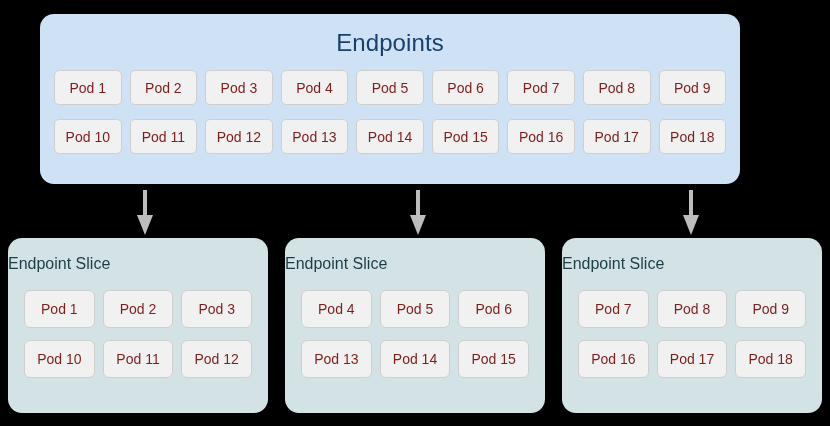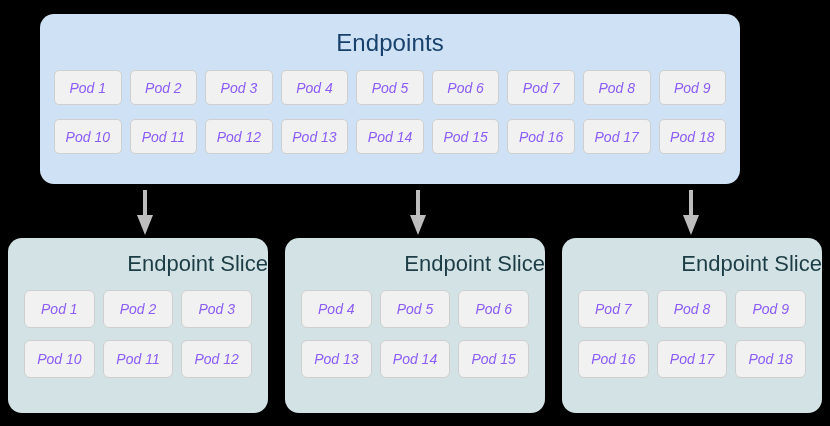--- a/index.html
+++ b/index.html
@@ -62,23 +62,22 @@
   .pod {
     flex: 1 1 0;
     height: 35px;
     background: #f1f1f1;
     border: 1px solid #cfcfcf;
     border-radius: 5px;
     display: flex;
     align-items: center;
     justify-content: center;
     font-size: 14px;
-    color: #8b5cf6;
+    color: #7f1d1d;
     white-space: nowrap;
-    font-style: italic;
   }
 
   
   .arrow {
     position: absolute;
     top: 190px;
     width: 24px;
     height: 45px;
   }
   .arrow-1 { left: 133px; }
@@ -93,22 +92,22 @@
     height: 175px;
     background: #d3e2e5;
     border-radius: 14px;
     padding-top: 10px;
   }
   .slice-1 { left: 8px; }
   .slice-2 { left: 285px; }
   .slice-3 { left: 562px; }
 
   .slice-title {
-    text-align: right;
-    font-size: 22px;
+    text-align: left;
+    font-size: 16px;
     font-weight: 400;
     color: #1c3d45;
     line-height: 32px;
     height: 32px;
   }
 
   .slice-rows {
     margin-top: 10px;
     padding: 0 16px;
   }

